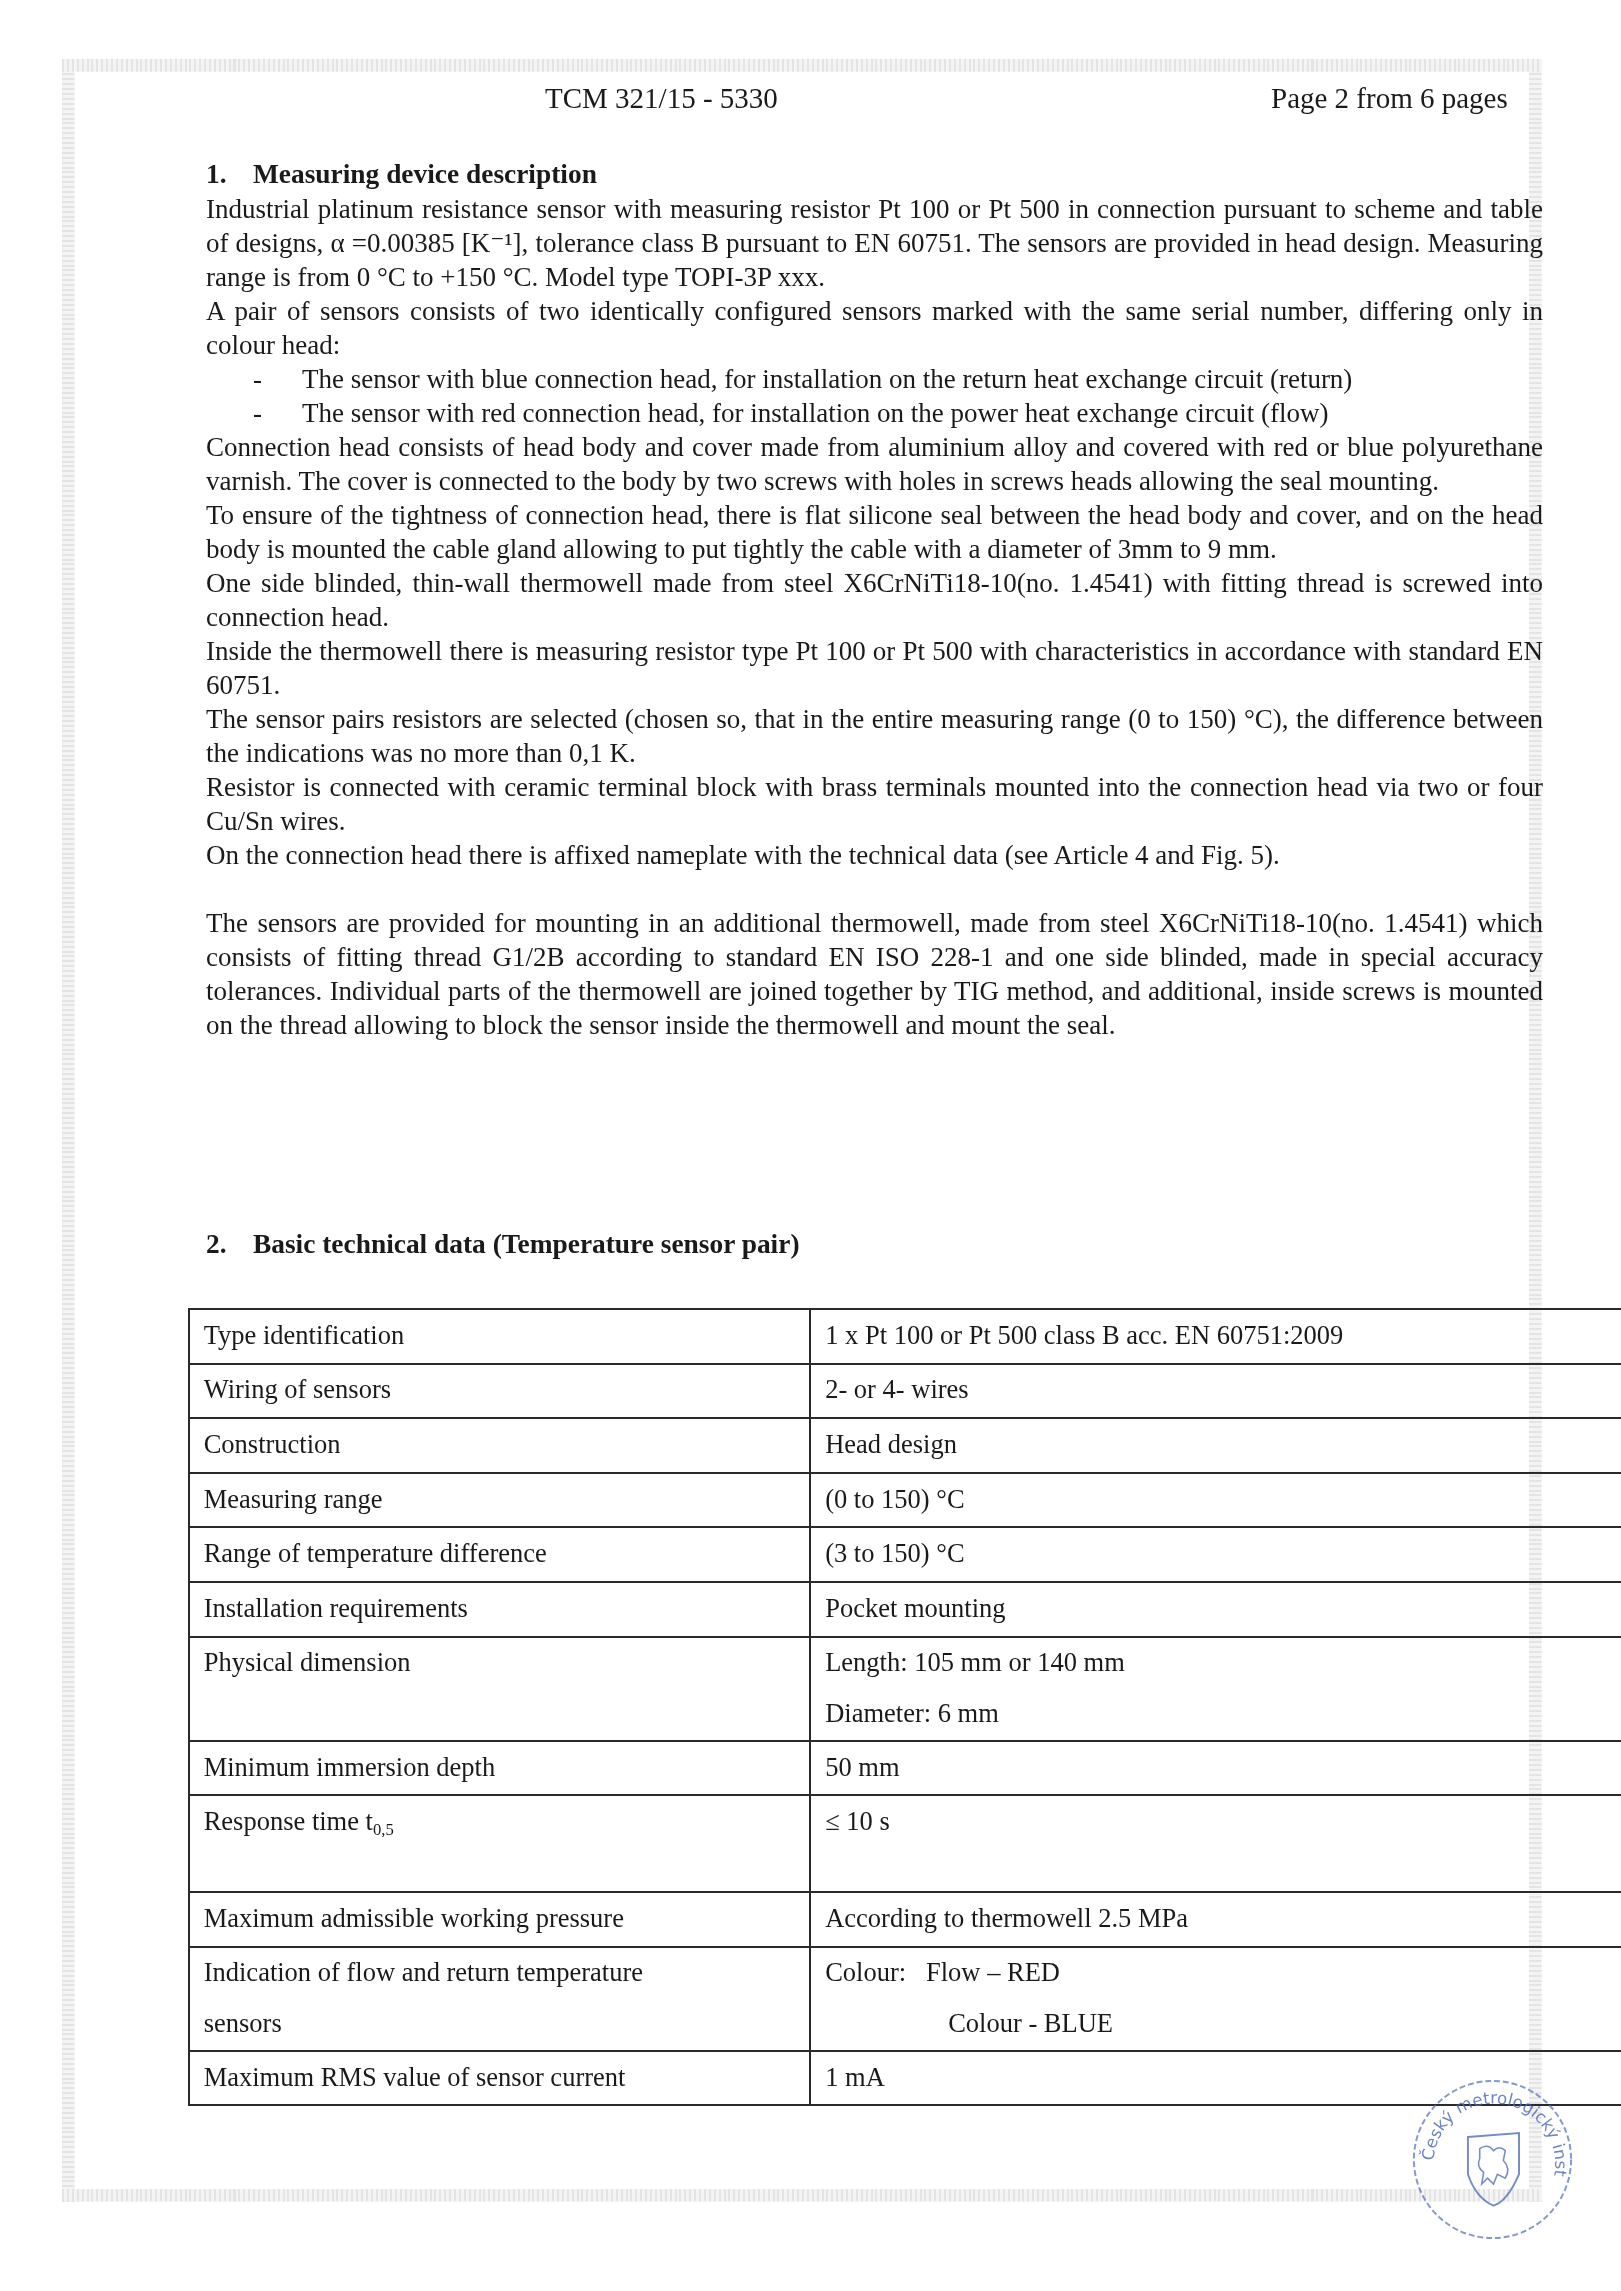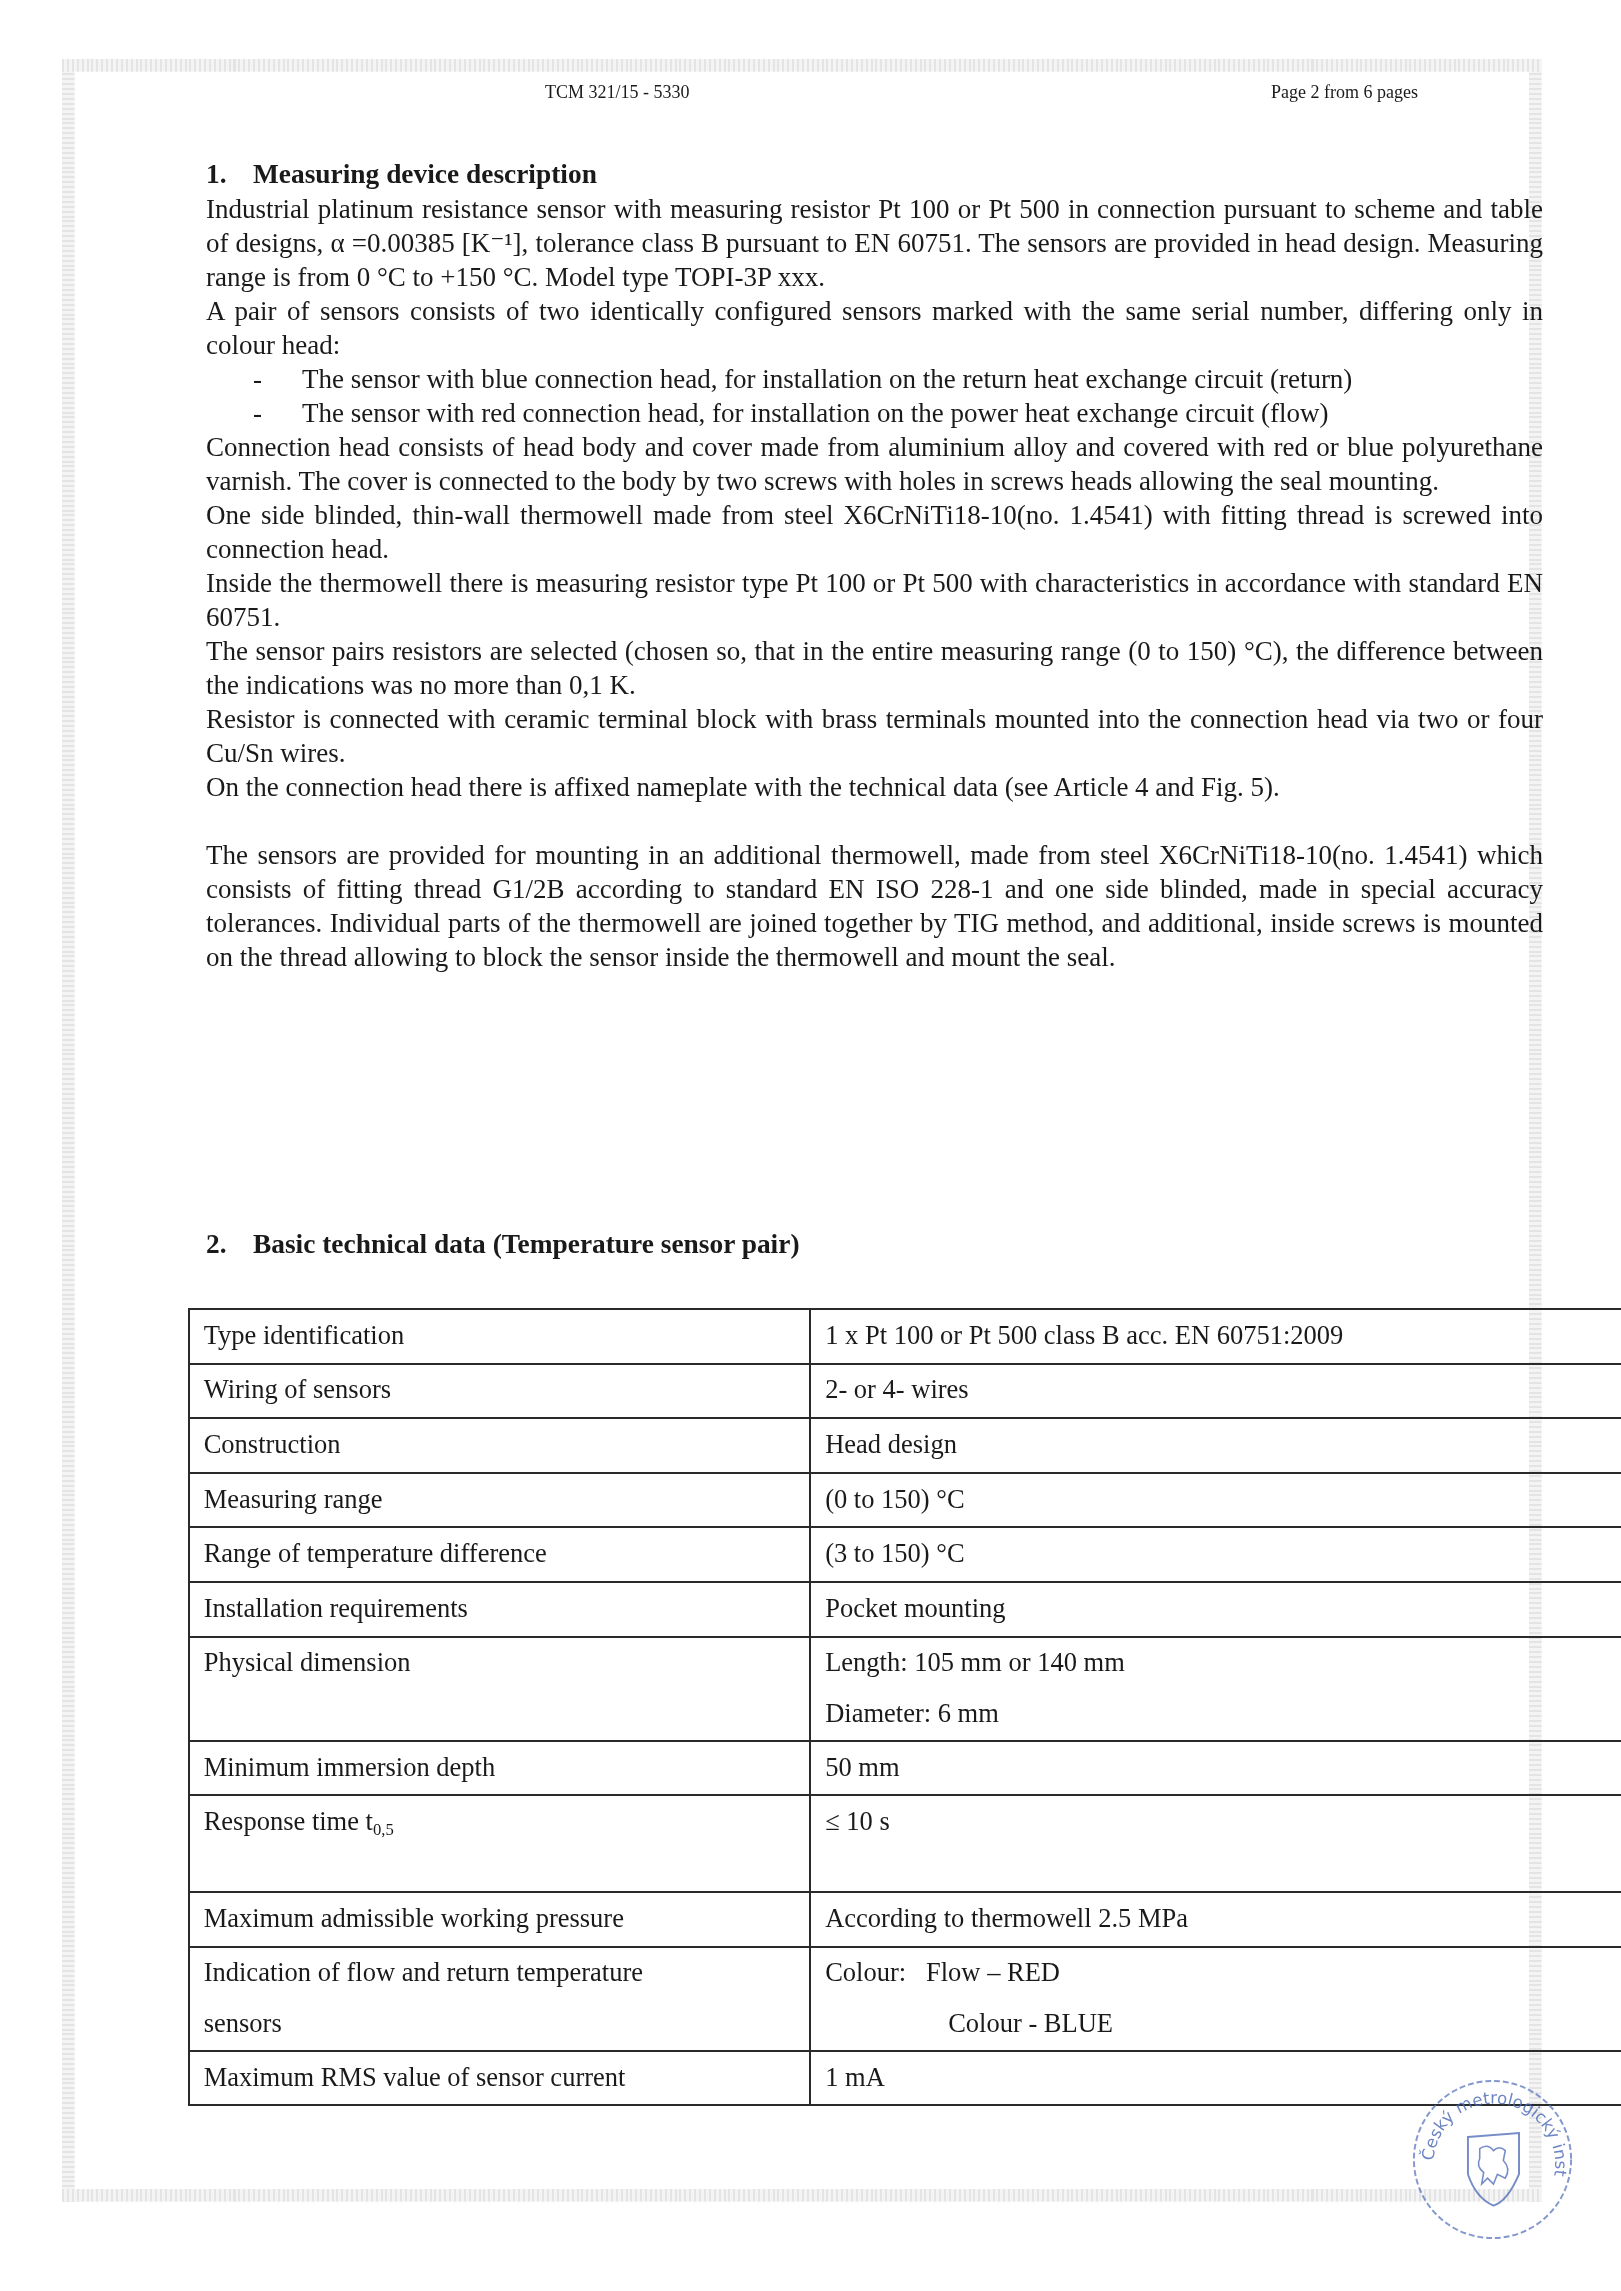--- a/index.html
+++ b/index.html
@@ -6,21 +6,21 @@
   body { width: 1621px; height: 2292px; position: relative; overflow: hidden;
          font-family: "Liberation Serif", "DejaVu Serif", serif; color: #1a1a1a; }
   .frame { position: absolute; left: 62px; top: 59px; width: 1480px; height: 2143px;
            border: 12.7px solid transparent;
            background:
              repeating-linear-gradient(90deg, #e4e4e4 0 2px, #f4f4f4 2px 4.9px) top / 100% 12.7px no-repeat,
              repeating-linear-gradient(90deg, #e4e4e4 0 2px, #f4f4f4 2px 4.9px) bottom / 100% 12.7px no-repeat,
              repeating-linear-gradient(0deg, #e4e4e4 0 2px, #f4f4f4 2px 4.9px) left / 12.7px 100% no-repeat,
              repeating-linear-gradient(0deg, #e4e4e4 0 2px, #f4f4f4 2px 4.9px) right / 12.7px 100% no-repeat;
            background-origin: border-box; box-sizing: border-box; }
-  .hdr { position: absolute; top: 82px; font-size: 18px; }
+  .hdr { position: absolute; top: 82px; font-size: 29px; }
   .hdr-left { left: 545px; }
   .hdr-right { left: 1271px; }
   .content { position: absolute; left: 206px; top: 157px; width: 1337px; font-size: 27px; line-height: 34px; }
   h2.sec { font-size: 27.4px; font-weight: bold; margin: 0; line-height: 35px; }
   h2.sec .num { display: inline-block; width: 47px; }
   p { margin: 0; text-align: justify; }
   ul.dash { list-style: none; margin: 0; padding: 0 0 0 47px; }
   ul.dash li { position: relative; padding-left: 49px; }
   ul.dash li::before { content: "-"; position: absolute; left: 0; }
   .gap1 { height: 34px; }
@@ -47,20 +47,21 @@
   <h2 class="sec">
     <span class="num">1.</span><span>Measuring device description</span>
   </h2>
   <p>Industrial platinum resistance sensor with measuring resistor Pt 100 or Pt 500 in connection pursuant to scheme and table of designs, α =0.00385 [K⁻¹], tolerance class B pursuant to EN 60751. The sensors are provided in head design. Measuring range is from 0 °C to +150 °C. Model type TOPI-3P xxx.</p>
   <p>A pair of sensors consists of two identically configured sensors marked with the same serial number, differing only in colour head:</p>
   <ul class="dash">
     <li>The sensor with blue connection head, for installation on the return heat exchange circuit (return)</li>
     <li>The sensor with red connection head, for installation on the power heat exchange circuit (flow)</li>
   </ul>
   <p>Connection head consists of head body and cover made from aluminium alloy and covered with red or blue polyurethane varnish. The cover is connected to the body by two screws with holes in screws heads allowing the seal mounting.</p>
+  <p>To ensure of the tightness of connection head, there is flat silicone seal between the head body and cover, and on the head body is mounted the cable gland allowing to put tightly the cable with a diameter of 3mm to 9 mm.</p>
   <p>One side blinded, thin-wall thermowell made from steel X6CrNiTi18-10(no. 1.4541) with fitting thread is screwed into connection head.</p>
   <p>Inside the thermowell there is measuring resistor type Pt 100 or Pt 500 with characteristics in accordance with standard EN 60751.</p>
   <p>The sensor pairs resistors are selected (chosen so, that in the entire measuring range (0 to 150) °C), the difference between the indications was  no more than 0,1 K.</p>
   <p>Resistor is connected with ceramic terminal block with brass terminals mounted into the connection head via two or four Cu/Sn wires.</p>
   <p>On the connection head there is affixed nameplate with the technical data (see Article 4 and Fig. 5).</p>
   <div class="gap1"></div>
   <p>The sensors are provided for mounting in an additional thermowell, made from steel X6CrNiTi18-10(no. 1.4541) which consists of fitting thread G1/2B according to standard EN ISO 228-1 and one side blinded, made in special accuracy tolerances. Individual parts of the thermowell are joined together by TIG method, and additional, inside screws is mounted on the thread allowing to block the sensor inside the thermowell and mount the seal.</p>
 </div>
 
 <h2 class="sec sec2">

